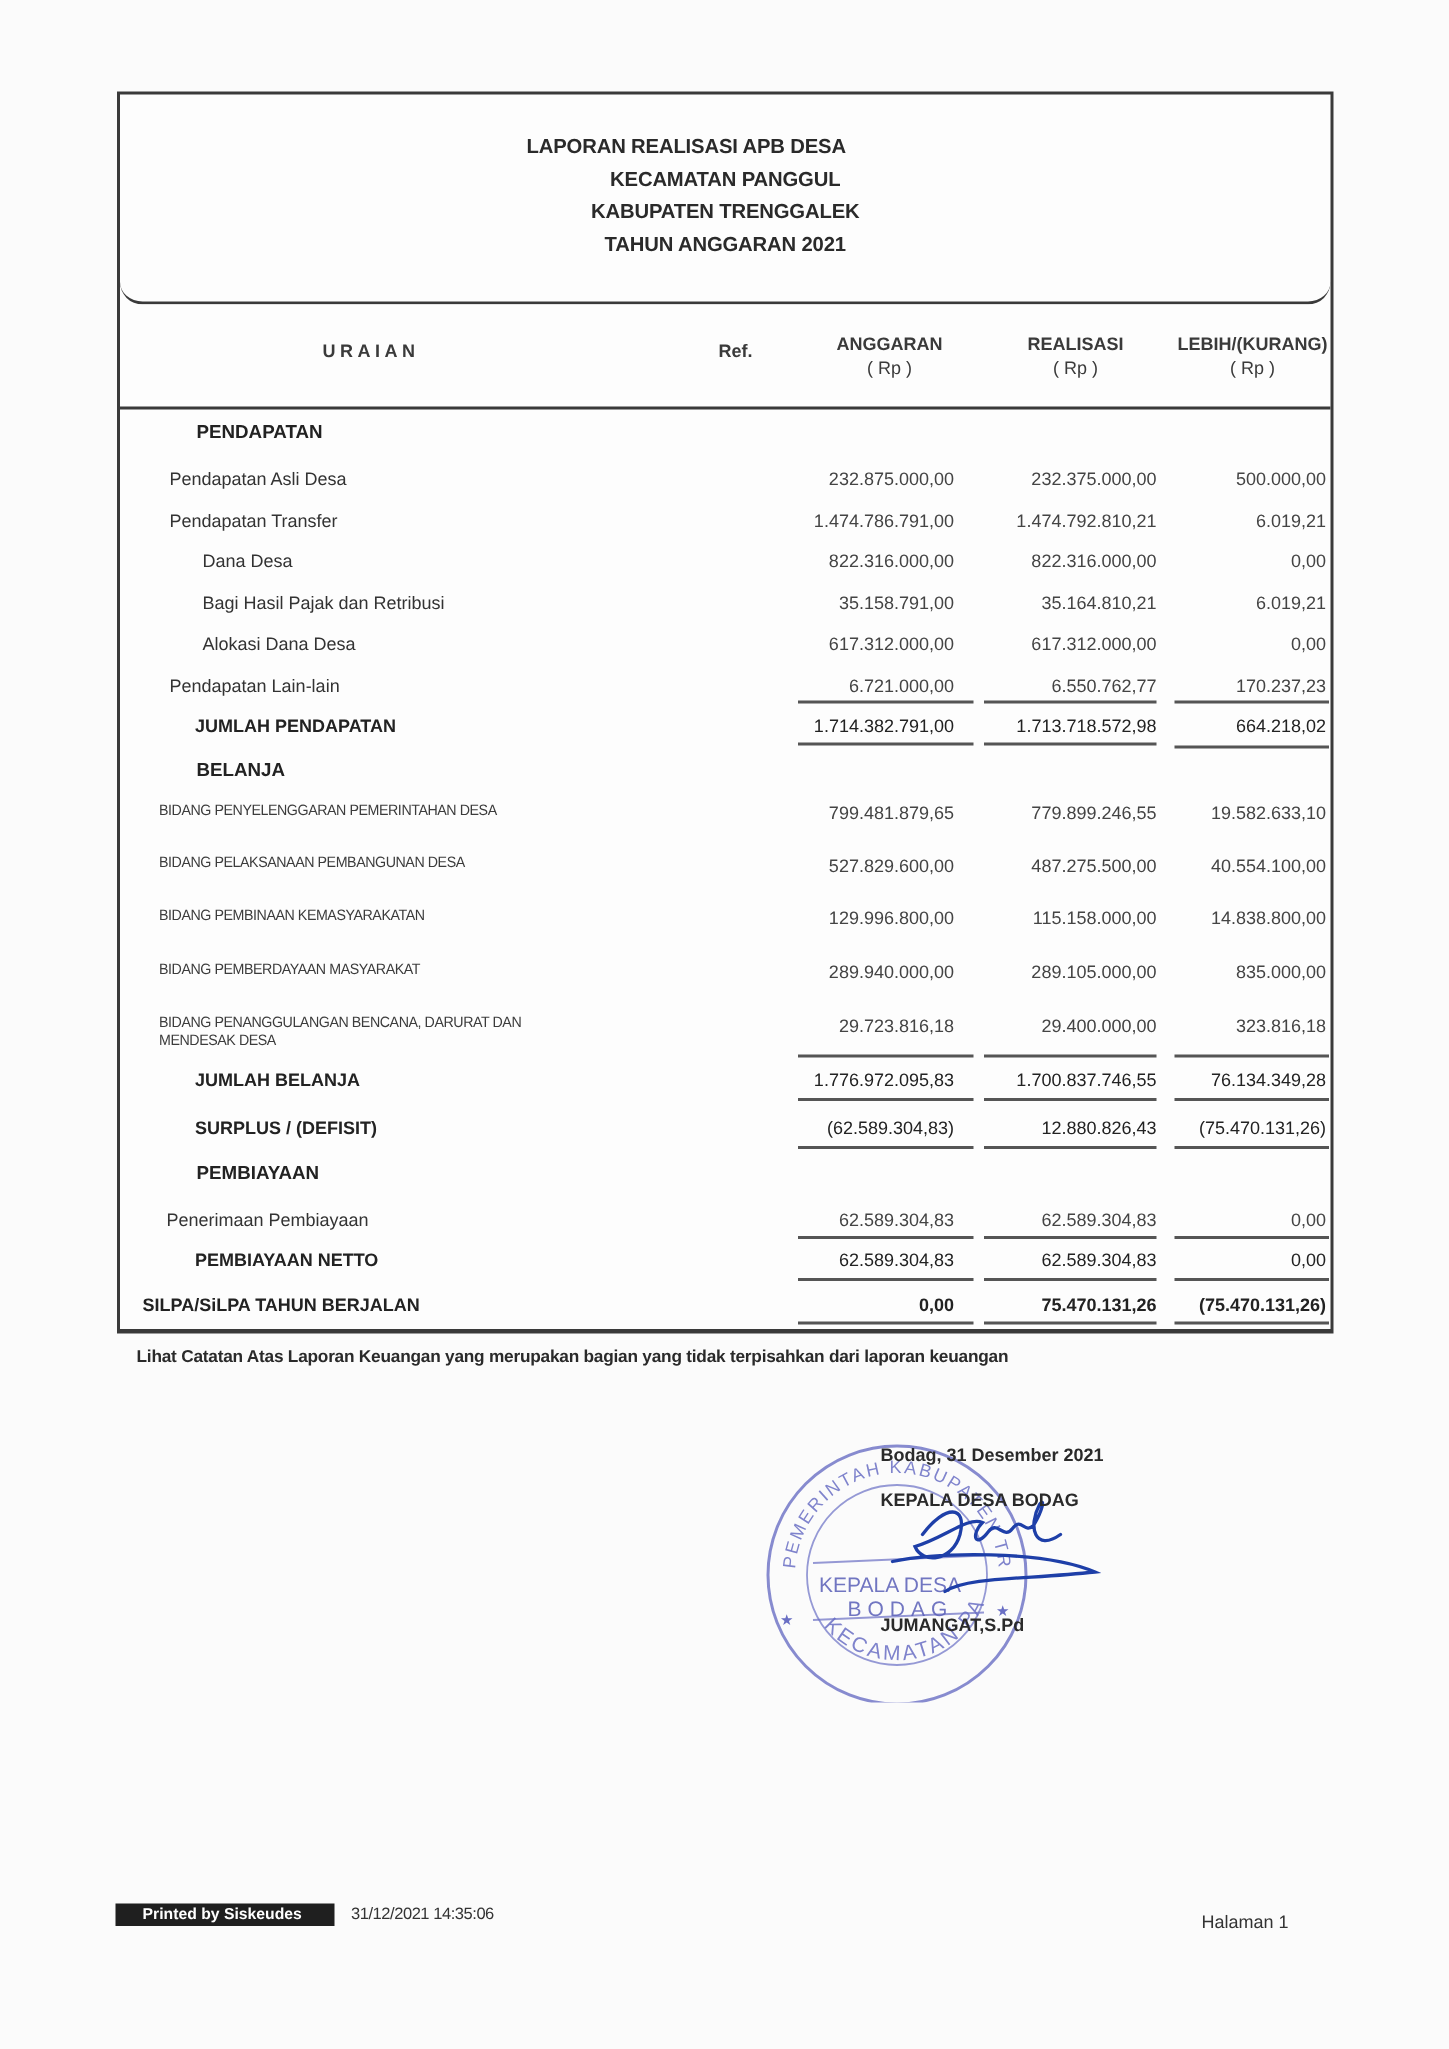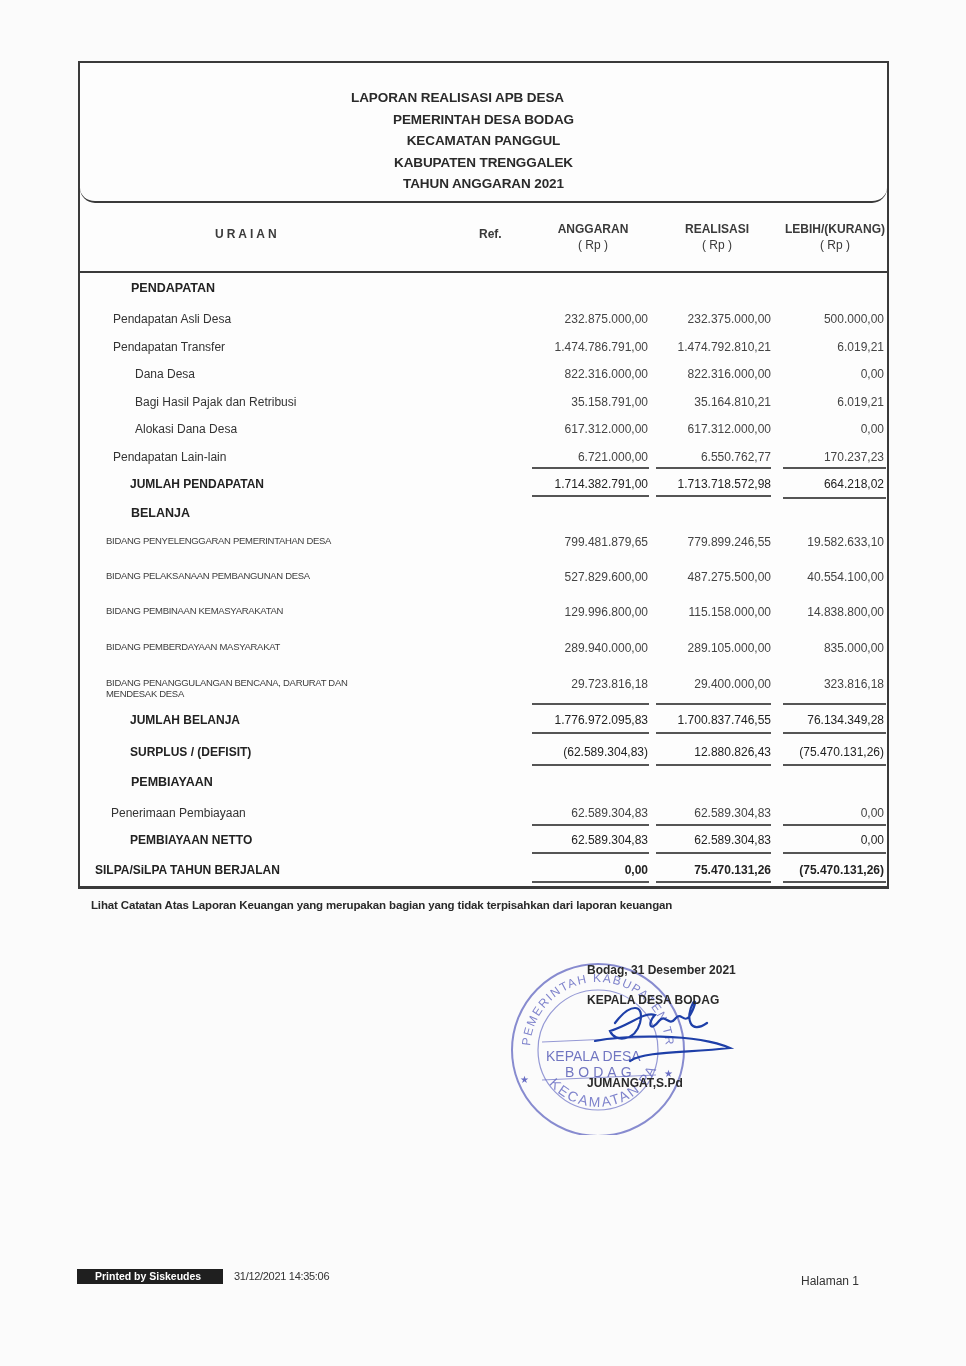--- a/index.html
+++ b/index.html
@@ -17,21 +17,21 @@
   .ch-uraian { left: 135px; top: 23px; letter-spacing: 3px; }
   .ch-ref { left: 399px; top: 23px; }
   .ch-ang { left: 468px; top: 18px; width: 90px; }
   .ch-real { left: 592px; top: 18px; width: 90px; }
   .ch-lebih { left: 700px; top: 18px; width: 110px; }
 
   .rows { position: absolute; left: 0; top: 212px; width: 100%; }
   .row { position: absolute; left: 0; width: 100%; height: 24px; }
   .row .lbl { position: absolute; top: 4px; font-size: 12px; color: #333; white-space: nowrap; }
   .row .v { position: absolute; top: 4px; font-size: 12px; color: #444; text-align: right; white-space: nowrap; overflow: hidden; }
-  .v.c1 { left: 450px; width: 118px; }
+  .v.c1 { left: 438px; width: 118px; }
   .v.c2 { left: 575px; width: 116px; }
   .v.c3 { left: 700px; width: 104px; }
   .row.sec .lbl { left: 15px; font-weight: bold; color: #222; font-size: 12.5px; margin-left: 36px; }
   .row.l1 .lbl { left: 33px; }
   .row.l2 .lbl { left: 55px; }
   .row.small .lbl { left: 26px; font-size: 9.5px; letter-spacing: -0.3px; color: #3c3c3c; transform: scaleY(1.05); }
   .row.tot .lbl { left: 50px; font-weight: bold; color: #222; }
   .row.tot .v { font-weight: normal; color: #222; }
   .row.grand .lbl { left: 15px; font-weight: bold; color: #222; }
   .row.grand .v { font-weight: bold; color: #222; }
@@ -53,21 +53,20 @@
   .printed { position: absolute; left: 77px; top: 1269px; width: 146px; height: 15px; background: #1f1f1f; color: #fff; font-size: 10.5px; font-weight: bold; padding-left: 18px; line-height: 15px; }
   .printed-date { position: absolute; left: 234px; top: 1270px; font-size: 11px; color: #333; letter-spacing: -0.3px; }
   .page-no { position: absolute; left: 801px; top: 1274px; font-size: 12px; color: #333; }
 </style>
 </head>
 <body>
 
 <div class="report">
   <div class="title-block">
     <div class="t0">LAPORAN REALISASI APB DESA</div>
-    <div>PEMERINTAH DESA BODAG</div>
     <div>KECAMATAN PANGGUL</div>
     <div>KABUPATEN TRENGGALEK</div>
     <div>TAHUN ANGGARAN 2021</div>
   </div>
 
   <div class="col-head">
     <span class="ch-uraian">URAIAN</span>
     <span class="ch-ref">Ref.</span>
     <span class="ch-ang"><span style="position:static">ANGGARAN</span><br><span style="position:static;font-weight:normal">( Rp )</span></span>
     <span class="ch-real"><span style="position:static">REALISASI</span><br><span style="position:static;font-weight:normal">( Rp )</span></span>

